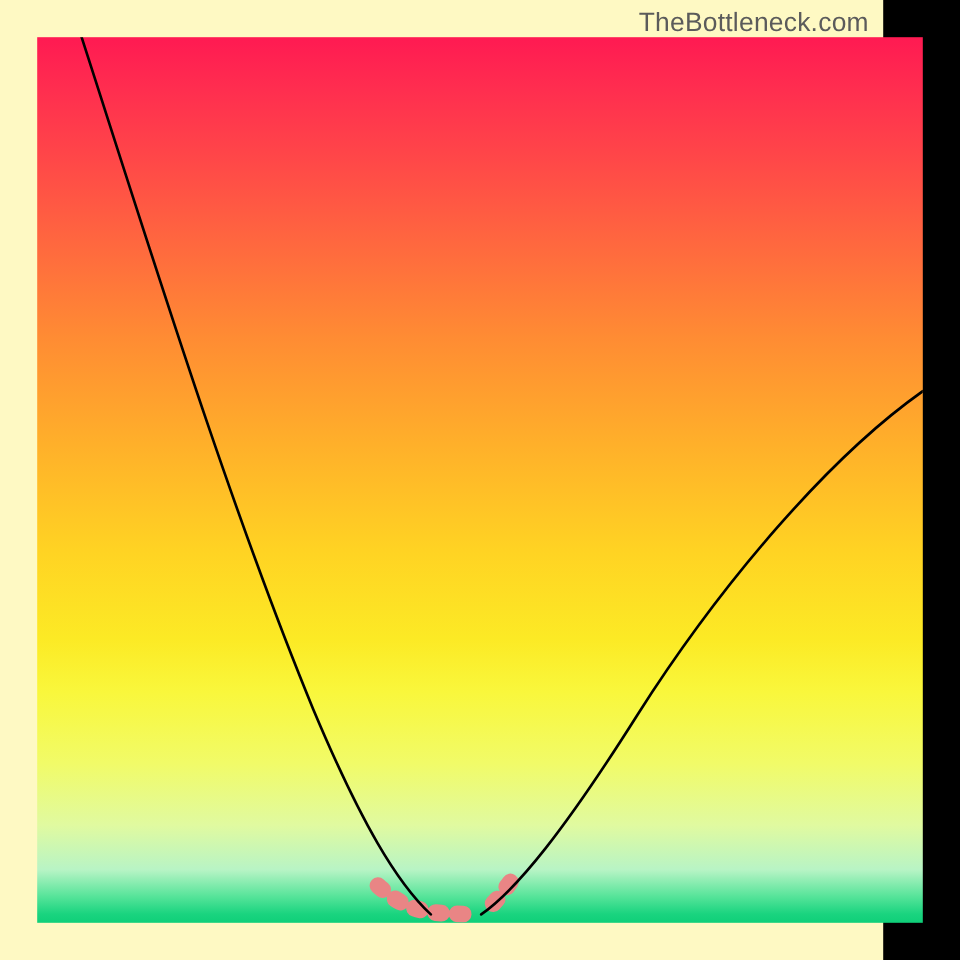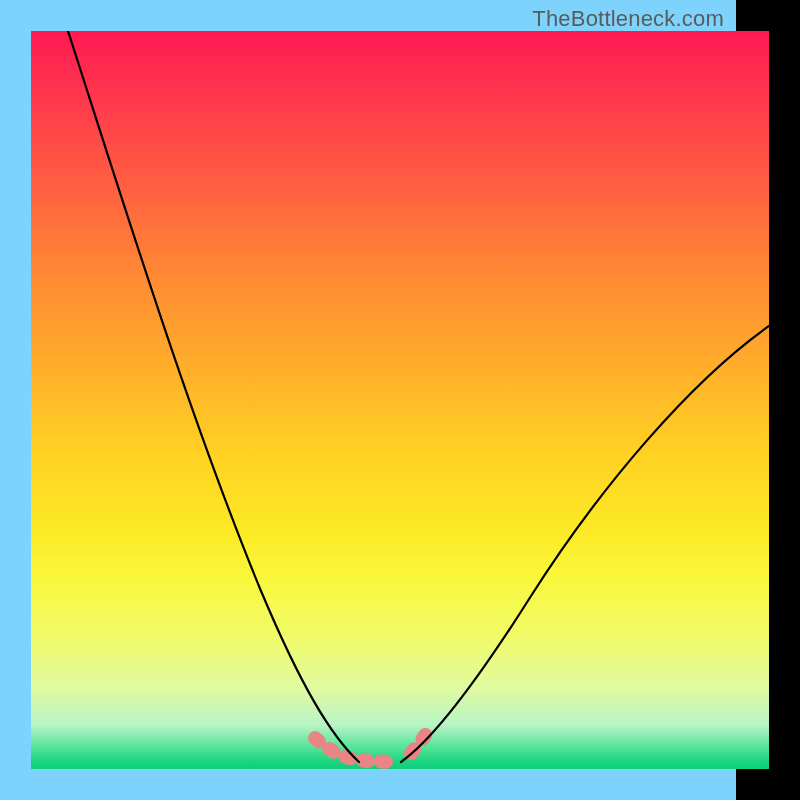--- a/index.html
+++ b/index.html
@@ -10,21 +10,21 @@
     background: #000;
     overflow: hidden;
     font-family: Arial, Helvetica, sans-serif;
   }
   .frame {
     position: absolute;
     left: 0;
     top: 0;
     width: 736px;
     height: 800px;
-    background: #7dd3fc;
+    background: #fef9c3;
   }
   .plot {
     position: absolute;
     left: 31px;
     top: 31px;
     width: 738px;
     height: 738px;
     background: linear-gradient(
       to bottom,
       #ff1a52 0%,

